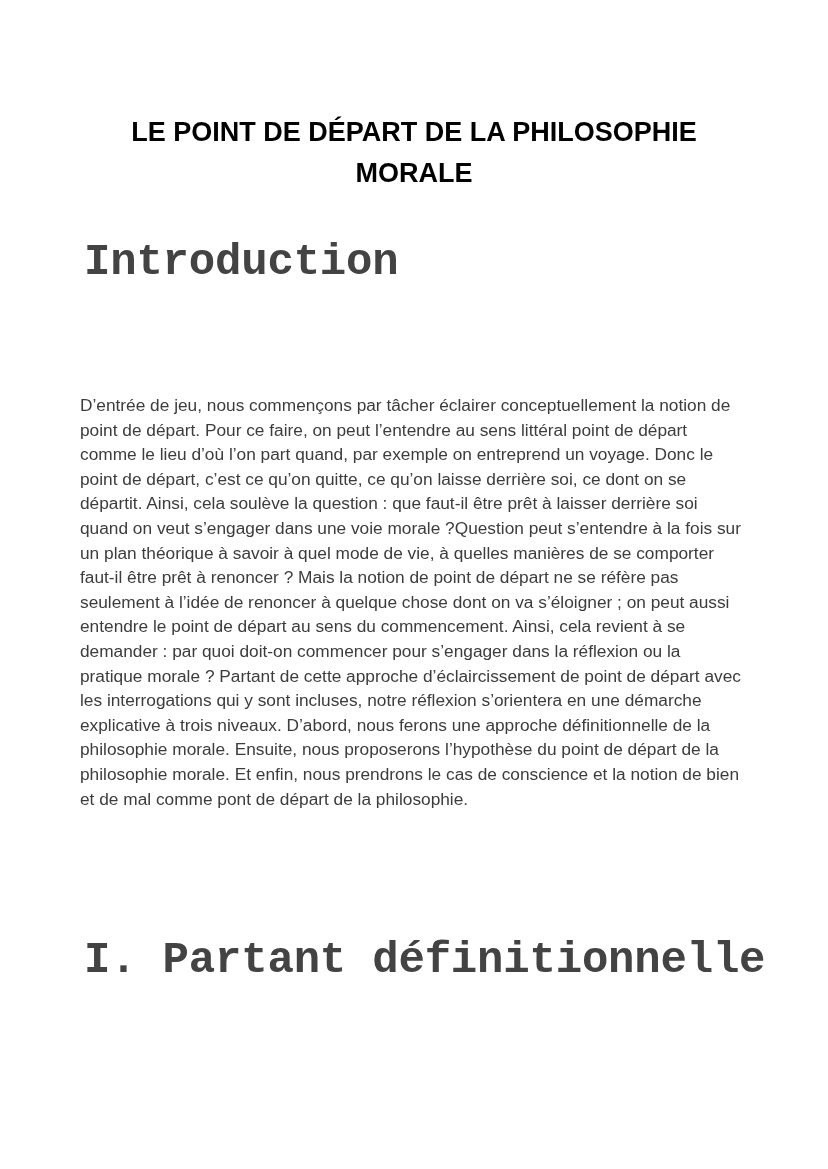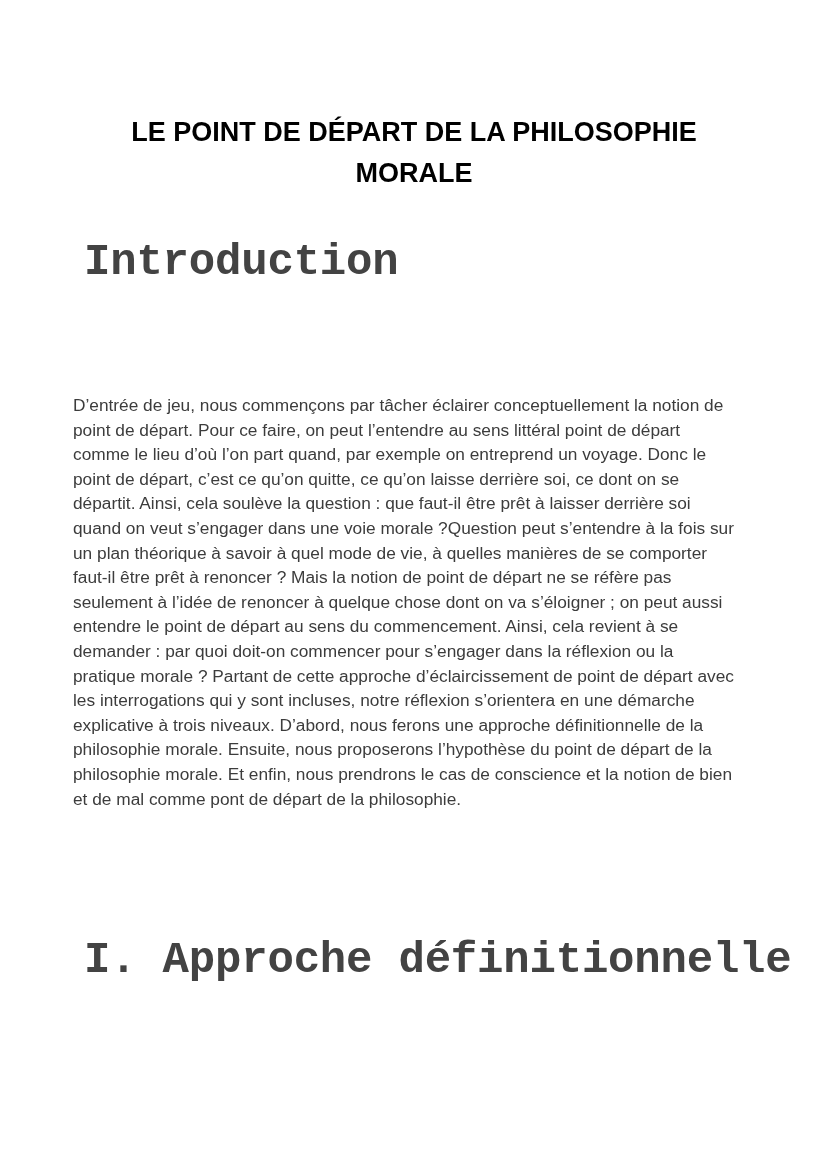--- a/index.html
+++ b/index.html
@@ -42,34 +42,34 @@
       font-weight: bold;
       font-size: 44px;
       line-height: 52px;
       color: #434343;
       letter-spacing: -0.2px;
     }
     .h1.intro { top: 236px; }
     .h1.section1 { top: 934px; }
     .body-para {
       position: absolute;
-      left: 73px;
+      left: 80px;
       top: 393px;
       width: 664px;
       margin: 0;
       font-family: "Liberation Sans", sans-serif;
       font-size: 17.3px;
       line-height: 24.6px;
       color: #3c3c3c;
     }
   </style>
 </head>
 <body>
 
 <div class="page">
   <h1 class="doc-title">LE POINT DE DÉPART DE LA PHILOSOPHIE MORALE</h1>
 
   <h2 class="h1 intro">Introduction</h2>
 
   <p class="body-para">D’entrée de jeu, nous commençons par tâcher éclairer conceptuellement la notion de point de départ. Pour ce faire, on peut l’entendre au sens littéral point de départ comme le lieu d’où l’on part quand, par exemple on entreprend un voyage. Donc le point de départ, c’est ce qu’on quitte, ce qu’on laisse derrière soi, ce dont on se départit. Ainsi, cela soulève la question : que faut-il être prêt à laisser derrière soi quand on veut s’engager dans une voie morale ?Question peut s’entendre à la fois sur un plan théorique à savoir à quel mode de vie, à quelles manières de se comporter faut-il être prêt à renoncer ? Mais la notion de point de départ ne se réfère pas seulement à l’idée de renoncer à quelque chose dont on va s’éloigner ; on peut aussi entendre le point de départ au sens du commencement. Ainsi, cela revient à se demander : par quoi doit-on commencer pour s’engager dans la réflexion ou la pratique morale ? Partant de cette approche d’éclaircissement de point de départ avec les interrogations qui y sont incluses, notre réflexion s’orientera en une démarche explicative à trois niveaux. D’abord, nous ferons une approche définitionnelle de la philosophie morale. Ensuite, nous proposerons l’hypothèse du point de départ de la philosophie morale. Et enfin, nous prendrons le cas de conscience et la notion de bien et de mal comme pont de départ de la philosophie.</p>
 
-  <h2 class="h1 section1">I. Approche définitionnelle</h2>
+  <h2 class="h1 section1">I. Partant définitionnelle</h2>
 </div>
 
 </body></html>

